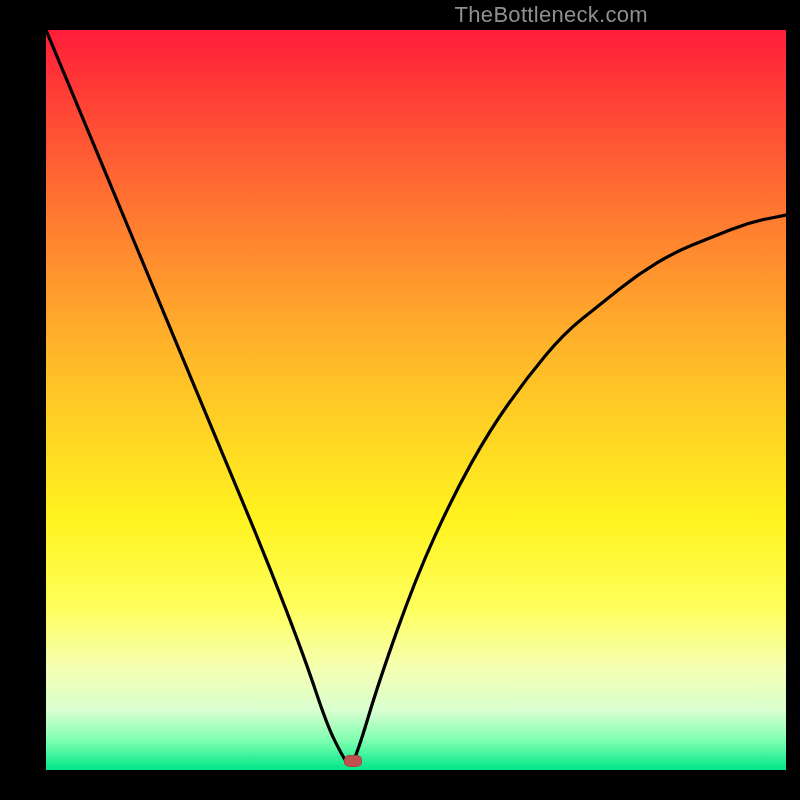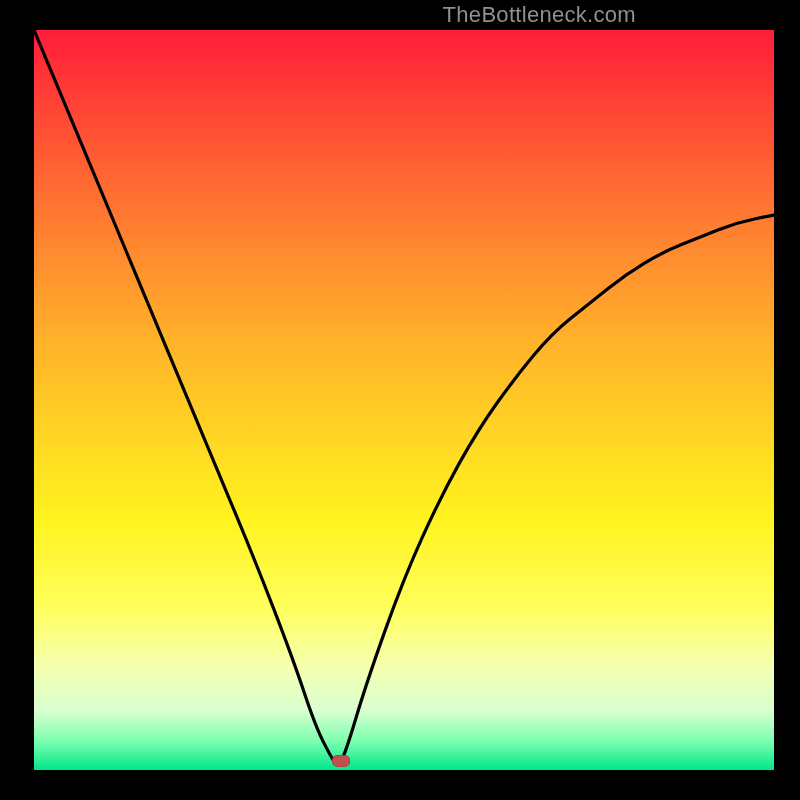--- a/index.html
+++ b/index.html
@@ -1,21 +1,21 @@
 <!DOCTYPE html>
 <html><head>
 <meta charset="utf-8">
 <style>
   * { margin: 0; padding: 0; box-sizing: border-box; }
   html, body { width: 800px; height: 800px; overflow: hidden; }
   body { background: #000; font-family: Arial, Helvetica, sans-serif; }
 
   .frame {
     position: absolute;
-    left: 4px; top: 0;
+    left: 16px; top: 0;
     width: 640px; height: 800px;
     background: #000;
   }
 
   .plot-area {
     position: absolute;
     left: 30px; top: 30px;
     width: 740px; height: 740px;
     overflow: hidden;
   }

